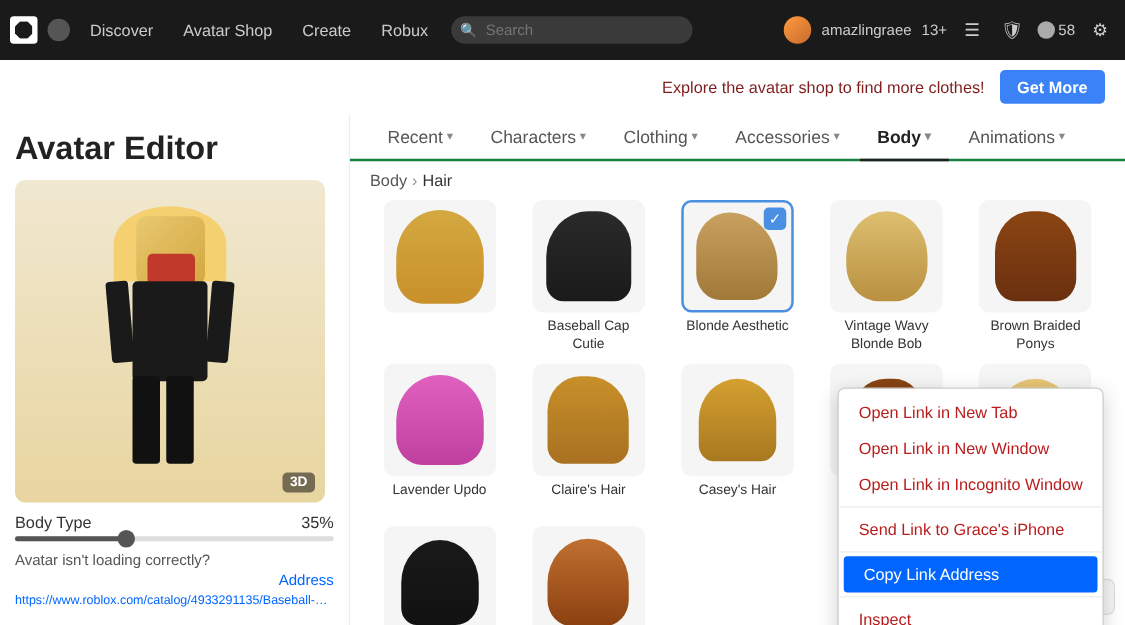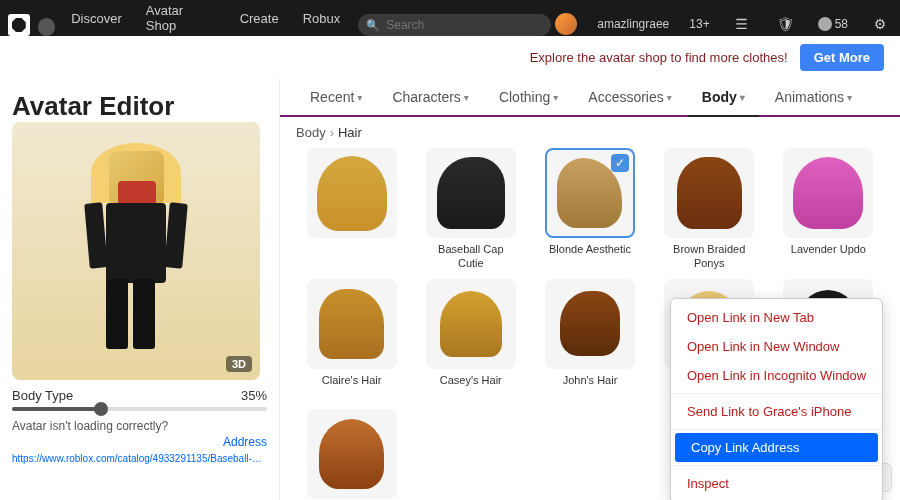--- a/index.html
+++ b/index.html
@@ -1,48 +1,48 @@
 <!DOCTYPE html>
 <html><head>
   <meta charset="utf-8">
   <style>
     * { margin: 0; padding: 0; box-sizing: border-box; }
     body { font-family: -apple-system, BlinkMacSystemFont, 'Segoe UI', sans-serif; width: 900px; height: 500px; overflow: hidden; background: #fff; }
 
     
     .topnav {
-      display: flex; align-items: flex-end; height: 36px; background: #1a1a1a; padding: 0 8px; gap: 4px;
+      display: flex; align-items: center; height: 48px; background: #1a1a1a; padding: 0 8px; gap: 4px;
     }
     .nav-logo { width: 22px; height: 22px; background: #fff; border-radius: 3px; display: flex; align-items: center; justify-content: center; margin-right: 4px; }
     .nav-logo-inner { width: 14px; height: 14px; background: #1a1a1a; clip-path: polygon(30% 0%, 70% 0%, 100% 30%, 100% 70%, 70% 100%, 30% 100%, 0% 70%, 0% 30%); }
     .nav-dots { width: 18px; height: 18px; background: #555; border-radius: 50%; margin-right: 2px; }
     .nav-item { color: #ccc; font-size: 13px; padding: 0 10px; cursor: pointer; height: 100%; display: flex; align-items: center; }
     .nav-search { flex: 1; max-width: 220px; height: 22px; background: #3a3a3a; border: none; border-radius: 11px; color: #ccc; font-size: 12px; padding: 0 10px 0 28px; outline: none; }
     .nav-search-wrap { position: relative; display: flex; align-items: center; margin-left: 4px; }
     .search-icon-nav { position: absolute; left: 8px; color: #888; font-size: 11px; }
-    .nav-right { display: flex; align-items: center; gap: 20px; margin-left: auto; }
+    .nav-right { display: flex; align-items: center; gap: 8px; margin-left: auto; }
     .nav-avatar { width: 22px; height: 22px; border-radius: 50%; background: linear-gradient(135deg, #ff9a3c, #c76b2e); }
     .nav-username { color: #ccc; font-size: 12px; }
     .nav-icon-btn { color: #ccc; font-size: 14px; cursor: pointer; width: 24px; height: 24px; display: flex; align-items: center; justify-content: center; }
     .nav-robux { color: #ccc; font-size: 12px; display: flex; align-items: center; gap: 3px; }
     .robux-icon { width: 14px; height: 14px; background: #aaa; border-radius: 50%; display: inline-block; }
 
     
     .promo-bar {
       display: flex; align-items: center; justify-content: flex-end; padding: 8px 16px; gap: 12px; background: #fff;
     }
     .promo-text { font-size: 13px; color: #7f1d1d; }
     .promo-btn { background: #3b82f6; color: #fff; border: none; border-radius: 4px; padding: 6px 14px; font-size: 13px; font-weight: 600; cursor: pointer; }
 
     
     .main { display: flex; height: calc(500px - 36px - 38px); }
 
     
     .sidebar { width: 280px; background: #fff; border-right: 1px solid #eee; padding: 12px; flex-shrink: 0; }
-    .page-title { font-size: 26px; font-weight: 700; color: #222; }
+    .page-title { font-size: 26px; font-weight: 700; color: #222; margin-bottom: 10px; }
     .avatar-preview { width: 248px; height: 258px; background: linear-gradient(180deg, #f0e8d0 0%, #e8d5a0 100%); border-radius: 8px; overflow: hidden; display: flex; align-items: center; justify-content: center; position: relative; }
     .avatar-figure { width: 130px; height: 220px; position: relative; }
     
     .avatar-head { width: 55px; height: 55px; background: linear-gradient(135deg, #e8c870, #d4a840); border-radius: 8px; position: absolute; top: 10px; left: 38px; }
     .avatar-hair { position: absolute; top: 2px; left: 20px; width: 90px; height: 60px; background: #f5d070; border-radius: 50% 50% 0 0; }
     .avatar-body { width: 60px; height: 80px; background: #1a1a1a; position: absolute; top: 62px; left: 35px; border-radius: 4px; }
     .avatar-leg-l { width: 22px; height: 70px; background: #111; position: absolute; top: 138px; left: 35px; border-radius: 3px; }
     .avatar-leg-r { width: 22px; height: 70px; background: #111; position: absolute; top: 138px; left: 62px; border-radius: 3px; }
     .avatar-arm-l { width: 18px; height: 65px; background: #1a1a1a; position: absolute; top: 62px; left: 16px; border-radius: 3px; transform: rotate(-5deg); }
     .avatar-arm-r { width: 18px; height: 65px; background: #1a1a1a; position: absolute; top: 62px; left: 96px; border-radius: 3px; transform: rotate(5deg); }
@@ -56,21 +56,21 @@
     .slider-fill { width: 35%; height: 4px; background: #555; border-radius: 2px; }
     .slider-thumb { width: 14px; height: 14px; background: #555; border-radius: 50%; position: absolute; top: -5px; left: calc(35% - 7px); }
     .avatar-error { font-size: 12px; color: #555; margin-top: 8px; }
     .redraw-link { font-size: 12px; color: #0066ff; text-align: right; display: block; cursor: pointer; margin-top: 2px; }
     .status-bar { font-size: 10px; color: #0066ff; margin-top: 4px; white-space: nowrap; overflow: hidden; text-overflow: ellipsis; }
 
     
     .content { flex: 1; overflow: hidden; display: flex; flex-direction: column; }
 
     
-    .tabs { display: flex; align-items: center; border-bottom: 2px solid #701a75; padding: 0 16px; gap: 2px; height: 38px; }
+    .tabs { display: flex; align-items: center; border-bottom: 2px solid #15803d; padding: 0 16px; gap: 2px; height: 38px; }
     .tab { padding: 0 14px; height: 38px; display: flex; align-items: center; font-size: 14px; color: #555; cursor: pointer; position: relative; white-space: nowrap; }
     .tab.active { color: #222; font-weight: 600; border-bottom: 2px solid #222; margin-bottom: -2px; }
     .tab-arrow { font-size: 10px; margin-left: 3px; color: #888; }
 
     
     .breadcrumb { padding: 8px 16px; font-size: 13px; color: #555; display: flex; gap: 4px; align-items: center; }
     .breadcrumb-sep { color: #999; }
     .breadcrumb-link { color: #555; cursor: pointer; }
     .breadcrumb-current { color: #333; }
 
@@ -220,20 +220,26 @@
         <span class="item-name">Baseball Cap Cutie</span>
       </div>
       <div class="item-card">
         <div class="item-thumb selected">
             <div class="hair-3"></div>
           </div>
         <span class="item-name">Blonde Aesthetic</span>
       </div>
       <div class="item-card">
         <div class="item-thumb">
+            <div class="hair-4"></div>
+          </div>
+        <span class="item-name">Vintage Wavy Blonde Bob</span>
+      </div>
+      <div class="item-card">
+        <div class="item-thumb">
             <div class="hair-6"></div>
           </div>
         <span class="item-name">Brown Braided Ponys</span>
       </div>
       <div class="item-card">
         <div class="item-thumb">
             <div class="hair-7"></div>
           </div>
         <span class="item-name">Lavender Updo</span>
       </div>

